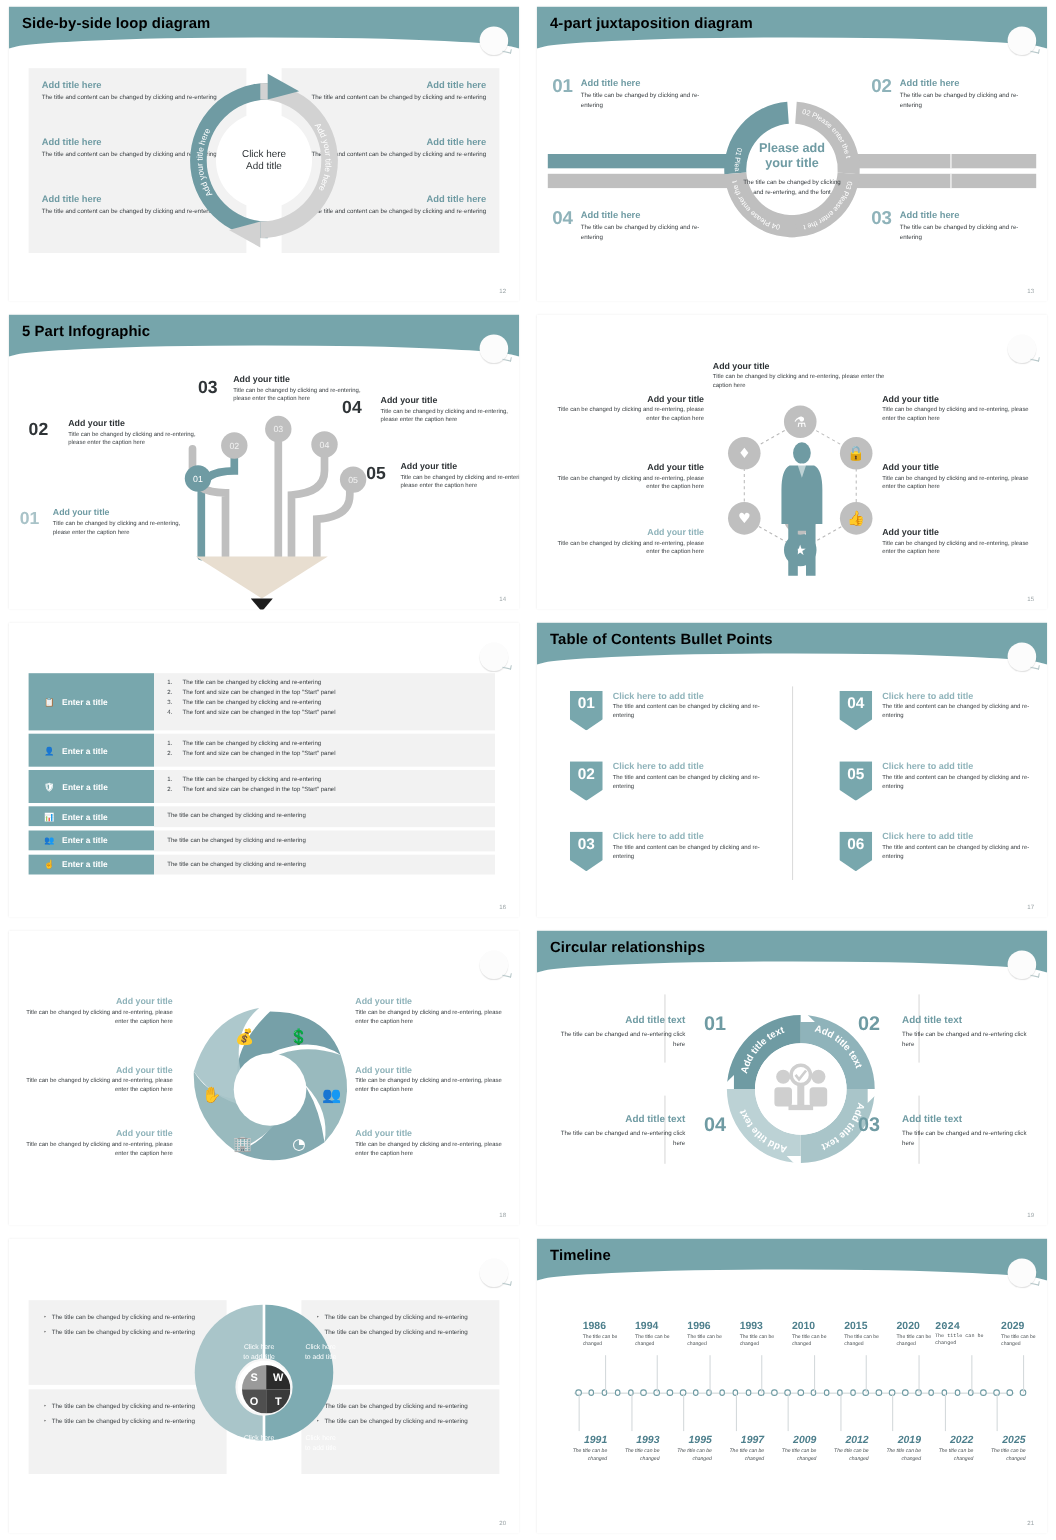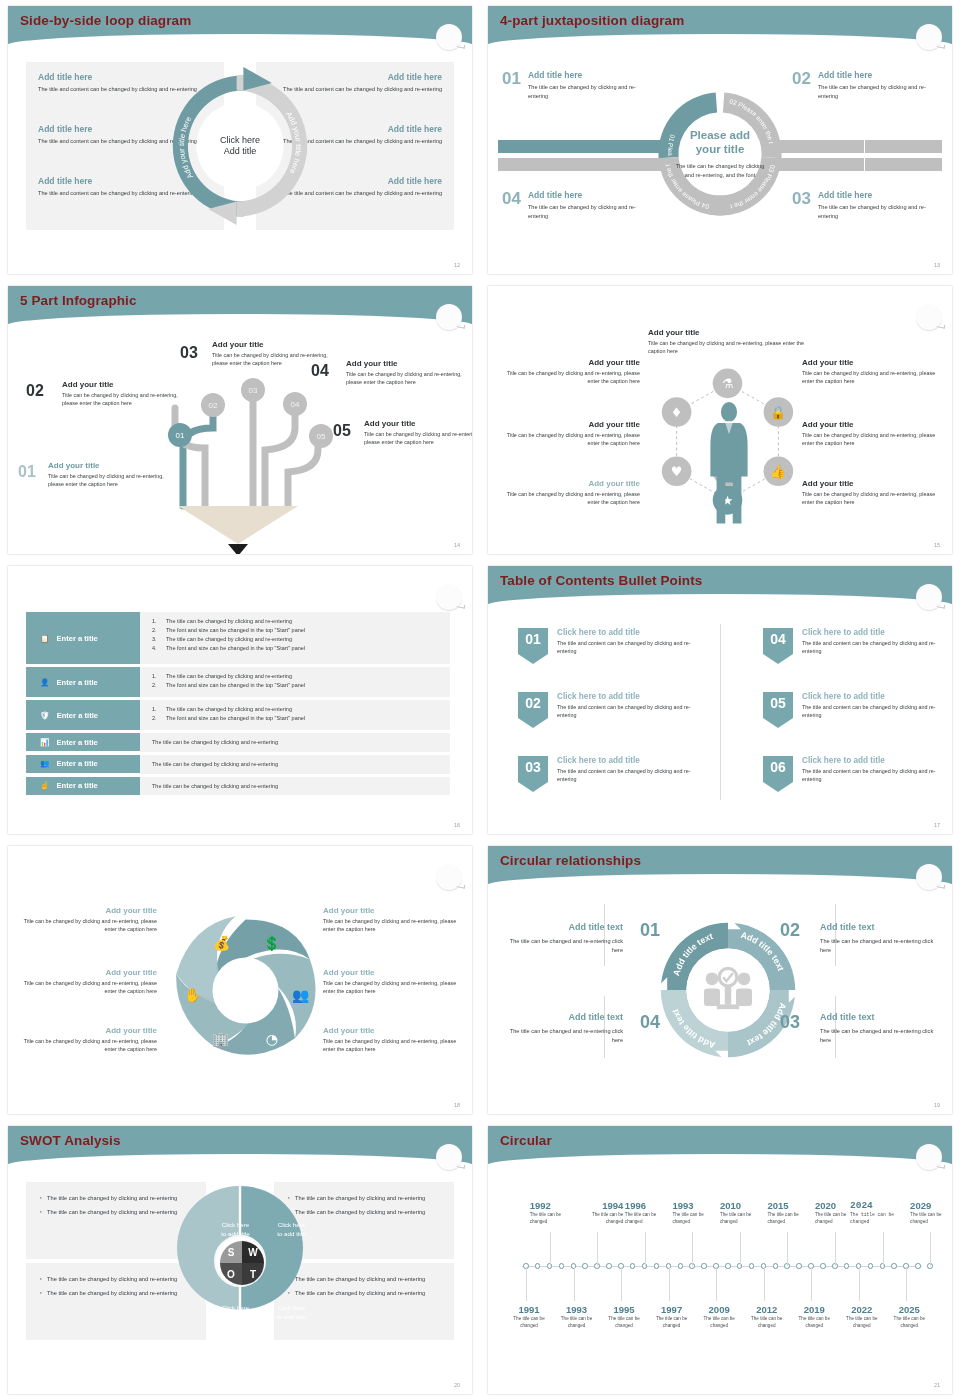--- a/index.html
+++ b/index.html
@@ -35,21 +35,21 @@
     overflow: visible;
   }
   .hdr-curve {
     position:absolute; left:0; right:0; top: 26px; height: 22px;
     background:#fff;
     border-radius: 100% 100% 0 0 / 100% 100% 0 0;
     transform: scaleY(1) translateY(2px);
   }
   .hdr-title {
     position: absolute; left: 12px; top: 7px;
-    color: #7f1d1d; font-size: 13.5px; font-weight: bold;
+    color: #000000; font-size: 13.5px; font-weight: bold;
     letter-spacing: .1px;
     z-index:3;
   }
   .hdr-badge {
     position:absolute; right: 10px; top: 18px; width: 26px; height: 26px;
     border-radius: 50%; background:#fcfcfc; z-index:4;
     box-shadow: 0 1px 1px rgba(0,0,0,.12);
   }
   .hdr-badge:after{
     content:""; position:absolute; right:-3px; bottom:2px;
@@ -151,21 +151,21 @@
              color:#fff; font-size:6.2px; line-height:1.3; text-align:center; }
 
   
   .tl-axis { position:absolute; height:1px; background:#cfd6d8; }
   .tl-dot { position:absolute; width:5.5px; height:5.5px; border-radius:50%; border:1px solid #6f9ba3; background:#fff; }
   .tl-stem { position:absolute; width:1px; background:#d5dadc; }
   .tl-lab { position:absolute; width:46px; }
   .tl-lab .y { font-size:9.5px; font-weight:bold; color:#4d7f8c; }
   .tl-lab .d { font-size:4.6px; color:#4a5053; line-height:1.45; margin-top:1px; }
   .tl-lab.up { text-align:left; }
-  .tl-lab.dn { text-align:center; }
+  .tl-lab.dn { text-align:right;font-style:italic; }
 </style>
 </head>
 <body>
 
 <div class="grid">
 
 <div class="slide">
       <div class="slide-inner">
   <div class="hdr">
     <div class="hdr-curve"></div>
@@ -681,24 +681,20 @@
       <div class="h">Add title text</div>
       <div class="p">The title can be changed and re-entering click here</div>
     </div>
   </div>
   <div class="pgnum">19</div>
 </div>
     </div>
 
 <div class="slide">
       <div class="slide-inner">
-  <div class="hdr">
-    <div class="hdr-curve"></div>
-    <div class="hdr-title">SWOT Analysis</div>
-  </div>
   <div class="hdr-badge"></div>
   <div class="body">
     <div class="s9-panel" style="left:18px; top:14px; width:180px; height:77px; padding:12px 10px 0 14px;">
       <ul>
               <li>The title can be changed by clicking and re-entering</li>
           <li>The title can be changed by clicking and re-entering</li>
             </ul>
     </div>
     <div class="s9-panel" style="right:18px; top:14px; width:180px; height:77px; padding:12px 10px 0 14px;">
       <ul>
@@ -752,50 +748,50 @@
     </div>
   </div>
   <div class="pgnum">20</div>
 </div>
     </div>
 
 <div class="slide">
       <div class="slide-inner">
   <div class="hdr">
     <div class="hdr-curve"></div>
-    <div class="hdr-title">Circular</div>
+    <div class="hdr-title">Timeline</div>
   </div>
   <div class="hdr-badge"></div>
   <div class="body" id="timeline-body">
     <div class="tl-axis" style="left:34px; right:30px; top:98px;"></div>
   <div class="tl-dot" style="left: 35px; top: 95px;"></div>
           <div class="tl-dot" style="left: 46.8857px; top: 95px;"></div>
           <div class="tl-stem" style="left: 38px; top: 99px; height: 34px;"></div>
           <div class="tl-lab dn" style="left: 18px; top: 136px;">
             <div class="y">1991</div>
             <div class="d">The title can be changed</div>
           </div>
           <div class="tl-dot" style="left: 58.7714px; top: 95px;"></div>
           <div class="tl-dot" style="left: 70.6571px; top: 95px;"></div>
           <div class="tl-stem" style="left: 61.7714px; top: 64px; height: 34px;"></div>
           <div class="tl-lab up" style="left: 41.7714px; top: 32px;">
-            <div class="y">1992</div>
+            <div class="y">1986</div>
             <div class="d">The title can be changed</div>
           </div>
           <div class="tl-dot" style="left: 82.5429px; top: 95px;"></div>
           <div class="tl-dot" style="left: 94.4286px; top: 95px;"></div>
           <div class="tl-stem" style="left: 85.5429px; top: 99px; height: 34px;"></div>
           <div class="tl-lab dn" style="left: 65.5429px; top: 136px;">
             <div class="y">1993</div>
             <div class="d">The title can be changed</div>
           </div>
           <div class="tl-dot" style="left: 106.314px; top: 95px;"></div>
           <div class="tl-dot" style="left: 118.2px; top: 95px;"></div>
           <div class="tl-stem" style="left: 109.314px; top: 64px; height: 34px;"></div>
-          <div class="tl-lab up" style="left: 89.3143px; top: 32px; text-align: right;">
+          <div class="tl-lab up" style="left: 89.3143px; top: 32px;">
             <div class="y">1994</div>
             <div class="d">The title can be changed</div>
           </div>
           <div class="tl-dot" style="left: 130.086px; top: 95px;"></div>
           <div class="tl-dot" style="left: 141.971px; top: 95px;"></div>
           <div class="tl-stem" style="left: 133.086px; top: 99px; height: 34px;"></div>
           <div class="tl-lab dn" style="left: 113.086px; top: 136px;">
             <div class="y">1995</div>
             <div class="d">The title can be changed</div>
           </div>

